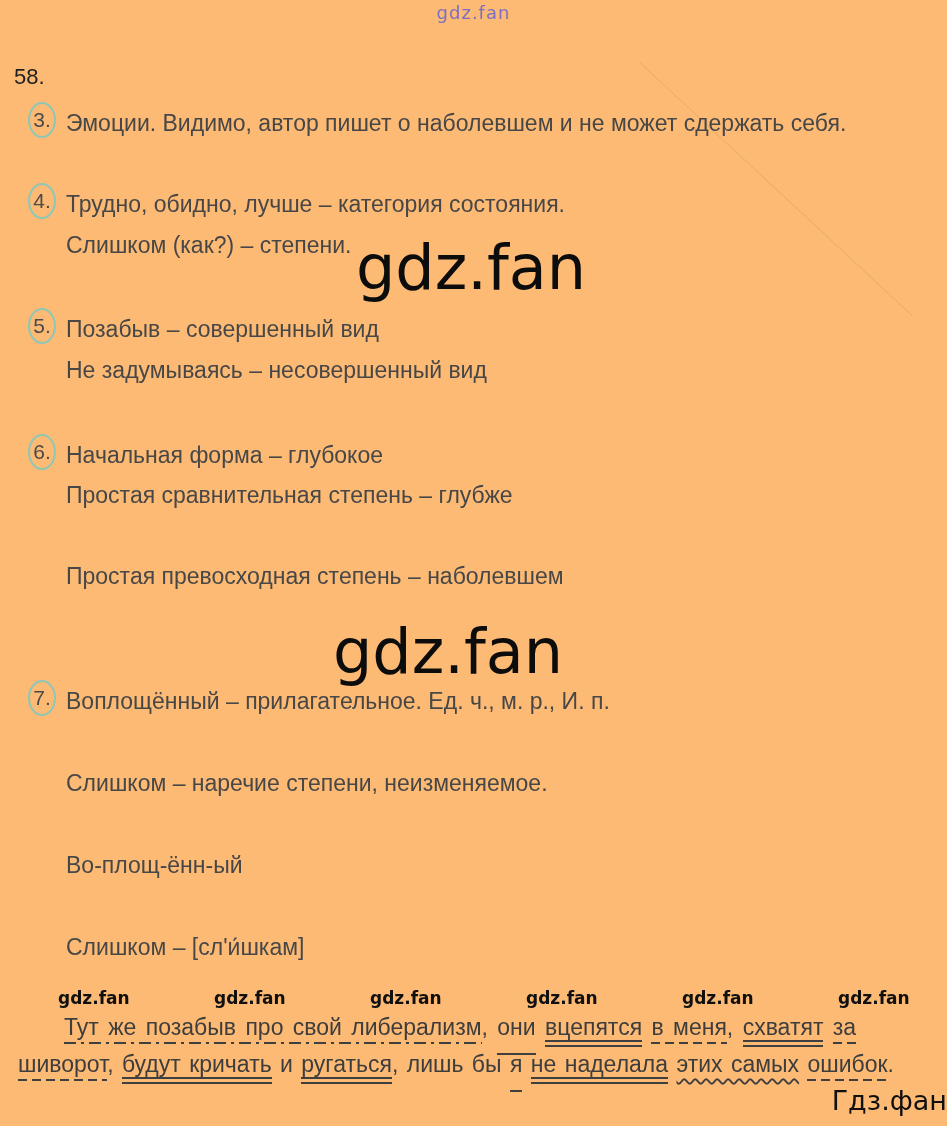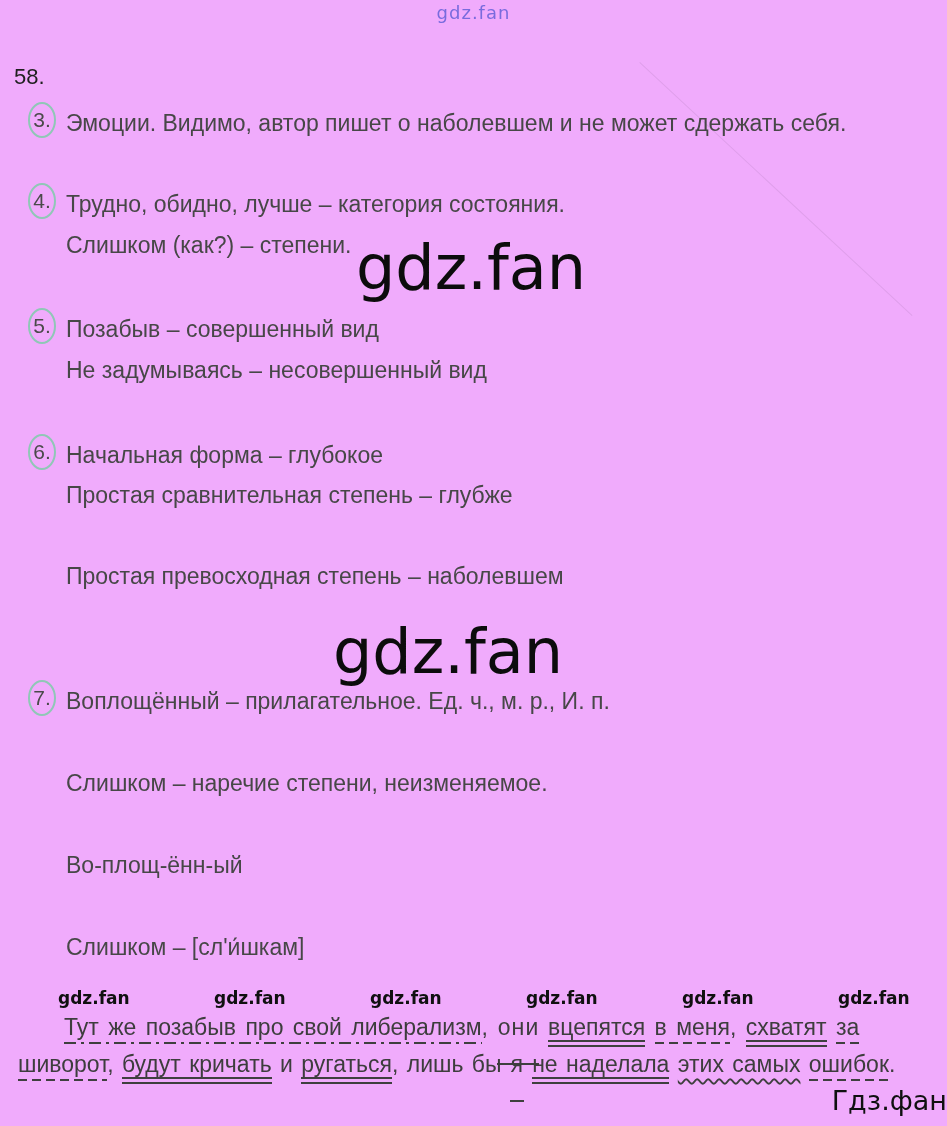--- a/index.html
+++ b/index.html
@@ -1,17 +1,17 @@
 <!DOCTYPE html>
 <html lang="ru"><head>
 <meta charset="utf-8">
 <style>
   html,body{margin:0;padding:0;background:#ffffff;}
   .page{
-    position:relative;width:947px;height:1126px;margin:0 auto;background:#f0abfc;
+    position:relative;width:947px;height:1126px;margin:0 auto;background:#fdba74;
     font-family:"Liberation Sans", sans-serif;color:#474747;overflow:hidden;
   }
   
   .wm-top{
     position:absolute;top:2px;left:0;width:100%;text-align:center;
     font-family:"DejaVu Sans", sans-serif;font-size:18px;letter-spacing:1px;
     color:#5c5cd6;opacity:.8;
   }
   .wm-big{
     position:absolute;font-family:"DejaVu Sans", sans-serif;font-size:62px;
@@ -45,21 +45,21 @@
     position:absolute;top:62px;left:640px;width:372px;height:1px;background:#000;
     opacity:.07;transform:rotate(42.9deg);transform-origin:0 0;
   }
   
   .sentence-line{
     position:absolute;font-size:23px;line-height:30px;color:#3d3d3d;white-space:nowrap;
   }
   .sentence-line.l1{top:1012px;left:64px;word-spacing:3px;}
   .sentence-line.l2{top:1049px;left:18px;word-spacing:2px;text-align:right;}
   .u-none{}
-  .u-solid{border-bottom:2px solid #3f3f3f;padding-bottom:21px;font-family:Liberation Mono, monospace;}
+  .u-solid{border-bottom:2px solid #3f3f3f;padding-bottom:13px;}
   .u-double{border-bottom:7px double #3f3f3f;padding-bottom:0px;}
   .u-dashed{
     background-image:repeating-linear-gradient(to right,#3f3f3f 0 9px,transparent 9px 14px);
     background-repeat:repeat-x;background-position:left bottom;background-size:14px 2px;
     padding-bottom:4px;
   }
   .u-dashdot{
     background-image:repeating-linear-gradient(to right,#3f3f3f 0 12px,transparent 12px 17px,#3f3f3f 17px 20px,transparent 20px 25px);
     background-repeat:repeat-x;background-position:left bottom;background-size:25px 2px;
     padding-bottom:4px;

